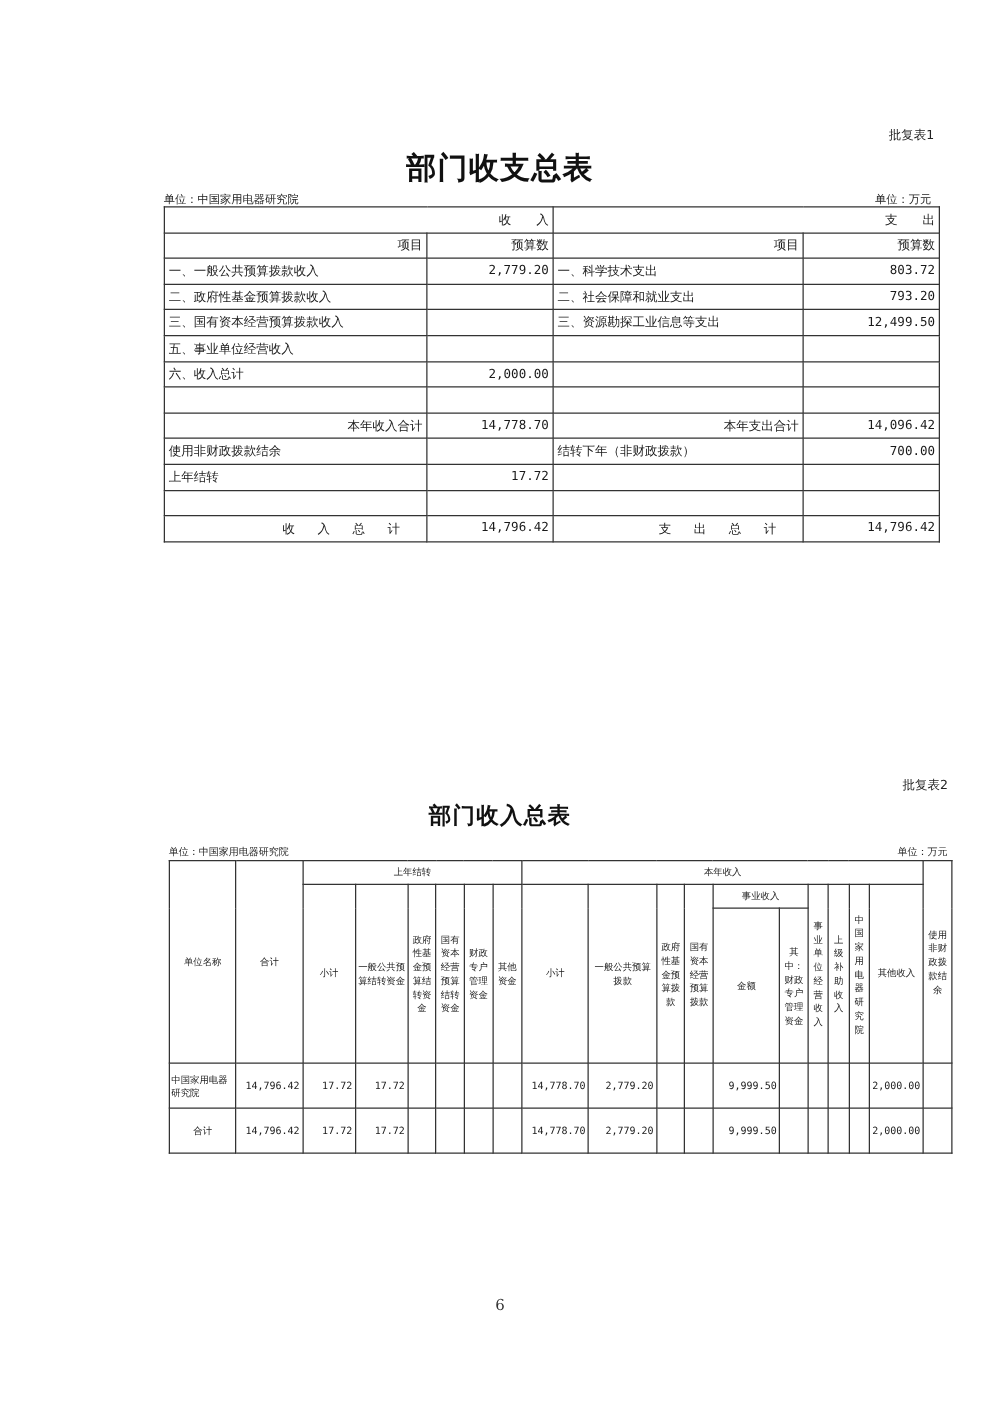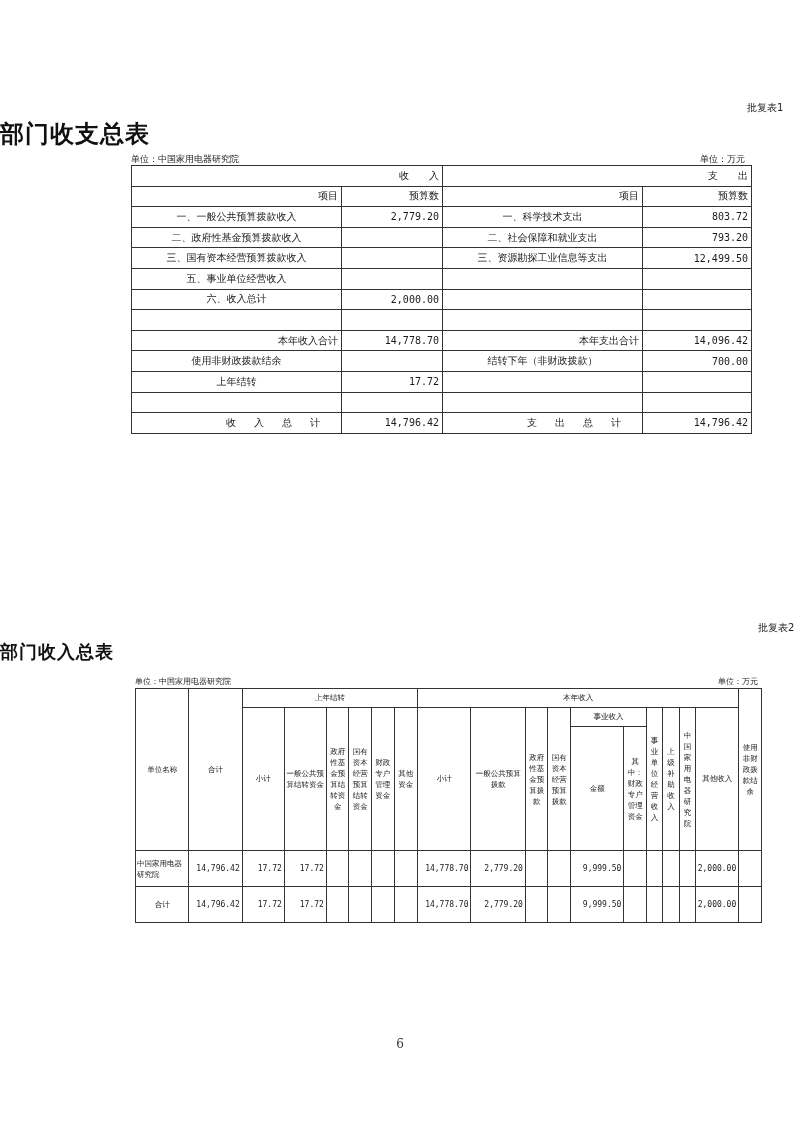--- a/index.html
+++ b/index.html
@@ -1,28 +1,28 @@
 <!DOCTYPE html>
 <html><head>
 <meta charset="utf-8">
 <style>
   * { box-sizing: border-box; margin: 0; padding: 0; }
   html, body { width: 800px; height: 1131px; background: #ffffff; }
   body { position: relative; font-family: "DejaVu Sans", sans-serif; color: #1a1a1a; overflow: hidden; }
 
-  .tag { position: absolute; font-size: 10px; color: #222; margin-left: 36px; }
-  .title { position: absolute; left: 0; width: 800px; font-family: Liberation Serif, serif; font-weight: bold; color: #111; letter-spacing: 1px; }
+  .tag { position: absolute; font-size: 10px; color: #222; }
+  .title { position: absolute; left: 0; width: 800px; text-align: center; font-family: Liberation Serif, serif; font-weight: bold; color: #111; letter-spacing: 1px; }
   .unit { position: absolute; font-size: 9px; color: #222; }
 
   table { position: absolute; border-collapse: collapse; table-layout: fixed; }
   td { border: 1px solid #333; font-size: 10px; padding: 0 3px; overflow: hidden; white-space: nowrap; }
 
   
   #t1 { left: 131px; top: 165px; width: 620px; }
-  #t1 td { height: 20.6px; text-align: center; }
+  #t1 td { height: 20.6px; }
   #t1 .c { text-align: right; }
   #t1 .r { text-align: right; font-family: "DejaVu Sans Mono", monospace; font-size: 10px; }
   #t1 .spread { letter-spacing: 18px; }
 
   
   #t2 { left: 135px; top: 688px; width: 627px; }
   #t2 td { font-size: 7.5px; text-align: center; padding: 0 1px; }
   #t2 .v { white-space: normal; line-height: 11px; word-break: break-all; }
   #t2 .n { text-align: right; font-family: "DejaVu Sans Mono", monospace; font-size: 8px; padding-right: 2px; }
   #t2 .name { white-space: normal; text-align: left; line-height: 11px; }

